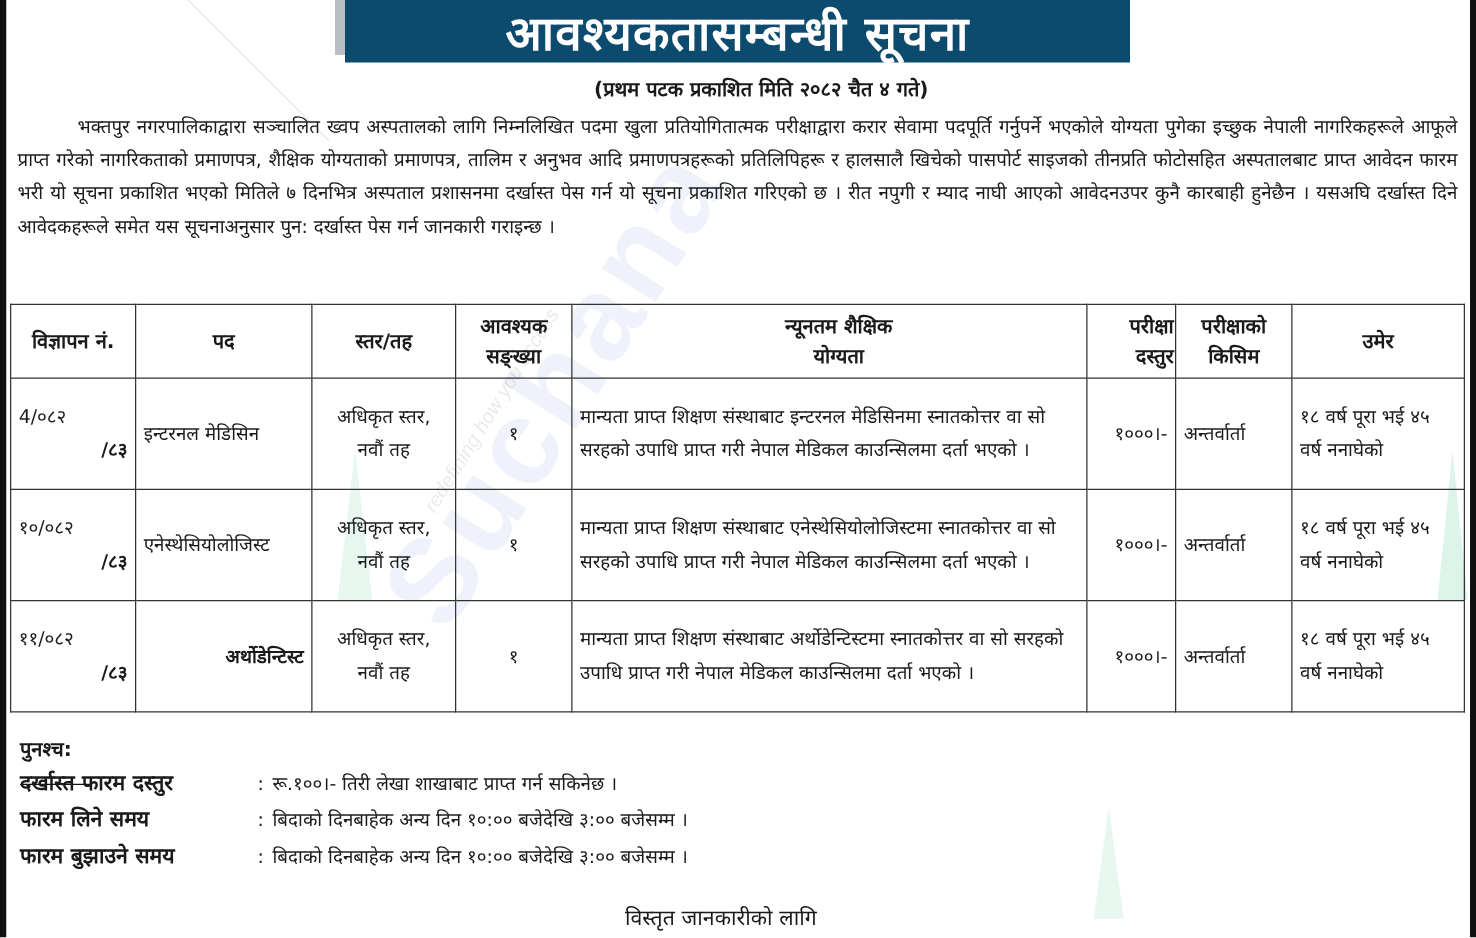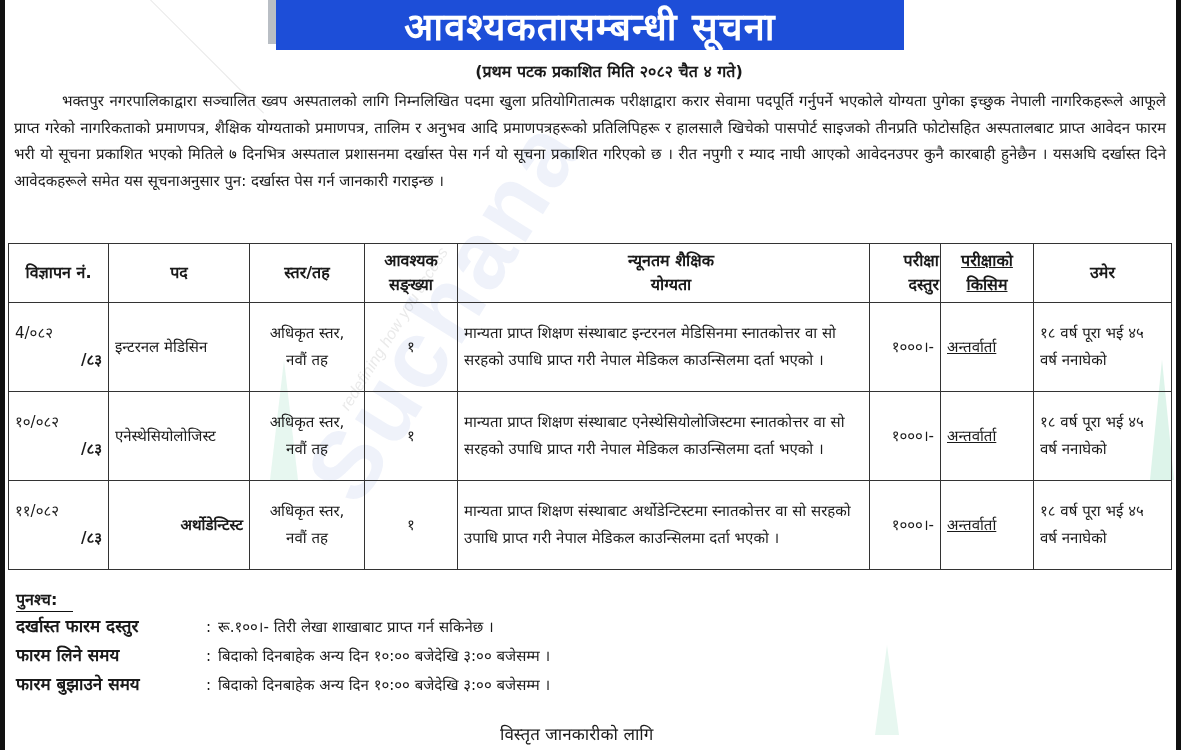--- a/index.html
+++ b/index.html
@@ -33,21 +33,21 @@
   .wm-leaf3 { left: 1150px; top: 360px; width: 0; height: 0;
     border-left: 12px solid transparent; border-right: 12px solid transparent;
     border-bottom: 120px solid rgba(120,210,170,0.25); }
   .wm-line { left: 150px; top: 0; width: 1px; height: 160px; background: rgba(180,180,180,0.3); transform: rotate(-45deg); transform-origin: top; }
 
   
   .title-wrap { position: absolute; left: 268px; top: 0; width: 640px; height: 52px; }
   .title-shadow { position: absolute; left: 0; top: 0; width: 8px; height: 44px; background: #b9bec4; }
   .title-banner {
     position: absolute; left: 8px; top: 0; width: 628px; height: 50px;
-    background: #1d4ed8; color: #fff;
+    background: #0c4a6e; color: #fff;
     display: flex; align-items: center; justify-content: center;
     font: bold 38px "DejaVu Sans", sans-serif; letter-spacing: 1px;
   }
   .subtitle {
     position: absolute; left: 0; width: 1178px; top: 60px; text-align: center;
     font: bold 16px "DejaVu Sans", sans-serif;
     margin-left: 20px;
   }
   .intro {
     position: absolute; left: 14px; top: 88px; width: 1152px;
@@ -63,32 +63,32 @@
   }
   table.posts th, table.posts td { border: 1.5px solid #333; vertical-align: middle; }
   table.posts th { font-weight: bold; font-size: 16px; height: 56px; line-height: 24px; }
   table.posts td { height: 84px; line-height: 27px; padding: 2px 6px; }
   .c-adv { width: 97px; text-align: center; }
   .c-post { width: 138px; }
   .c-level { width: 112px; text-align: center; }
   .c-count { width: 90px; text-align: center; }
   .c-qual { width: 394px; }
   .c-fee { width: 68px; text-align: right; }
-  .c-type { width: 90px; text-decoration: underline; }
+  .c-type { width: 90px; }
   .c-age { width: 135px; }
   td.c-post.center { text-align: right; font-weight: bold; }
   th.c-qual { text-align: center; padding-left: 16px; }
   .adv-line2 { display: block; text-align: right; font-weight: bold; }
   .adv-line1 { display: block; text-align: left; }
 
   
   .ps { position: absolute; left: 16px; top: 588px; width: 1000px; }
   .ps-title {
     display: inline-block; font: bold 16px "DejaVu Sans", sans-serif;
-    border-bottom: 1.5px solid #111; padding-bottom: 1px; padding-right: 16px;
+    border-bottom: 1.5px solid #111; padding-bottom: 17px; padding-right: 16px;
   }
   .ps-row { display: flex; align-items: baseline; height: 29px; font-size: 15px; }
   .ps-label { font-weight: bold; font-size: 17px; width: 190px; flex: none; }
   .ps-sep { width: 12px; flex: none; }
   .ps-value { flex: 1; }
   .footer-more {
     position: absolute; left: 500px; top: 722px; font-size: 17px;
   }
 </style>
 </head>

